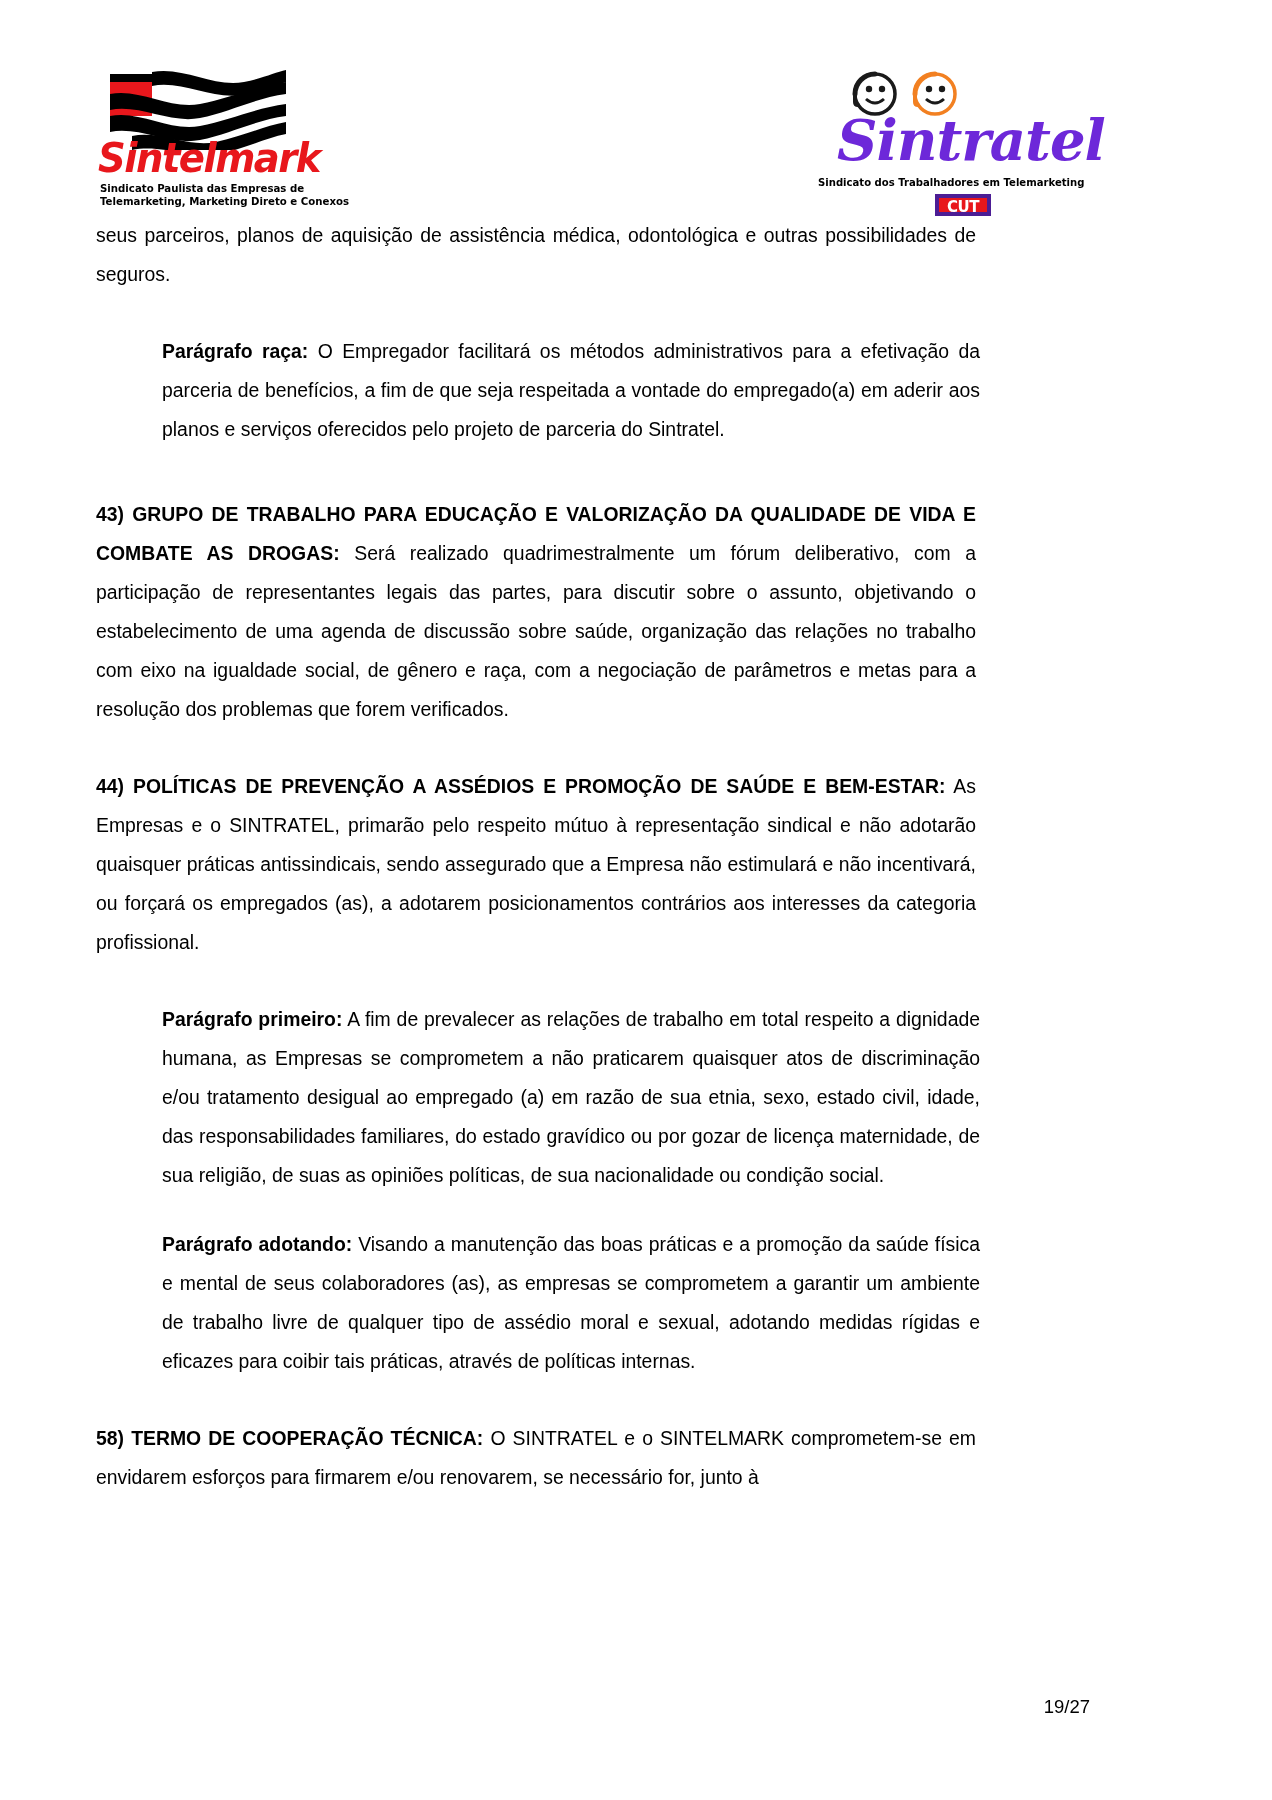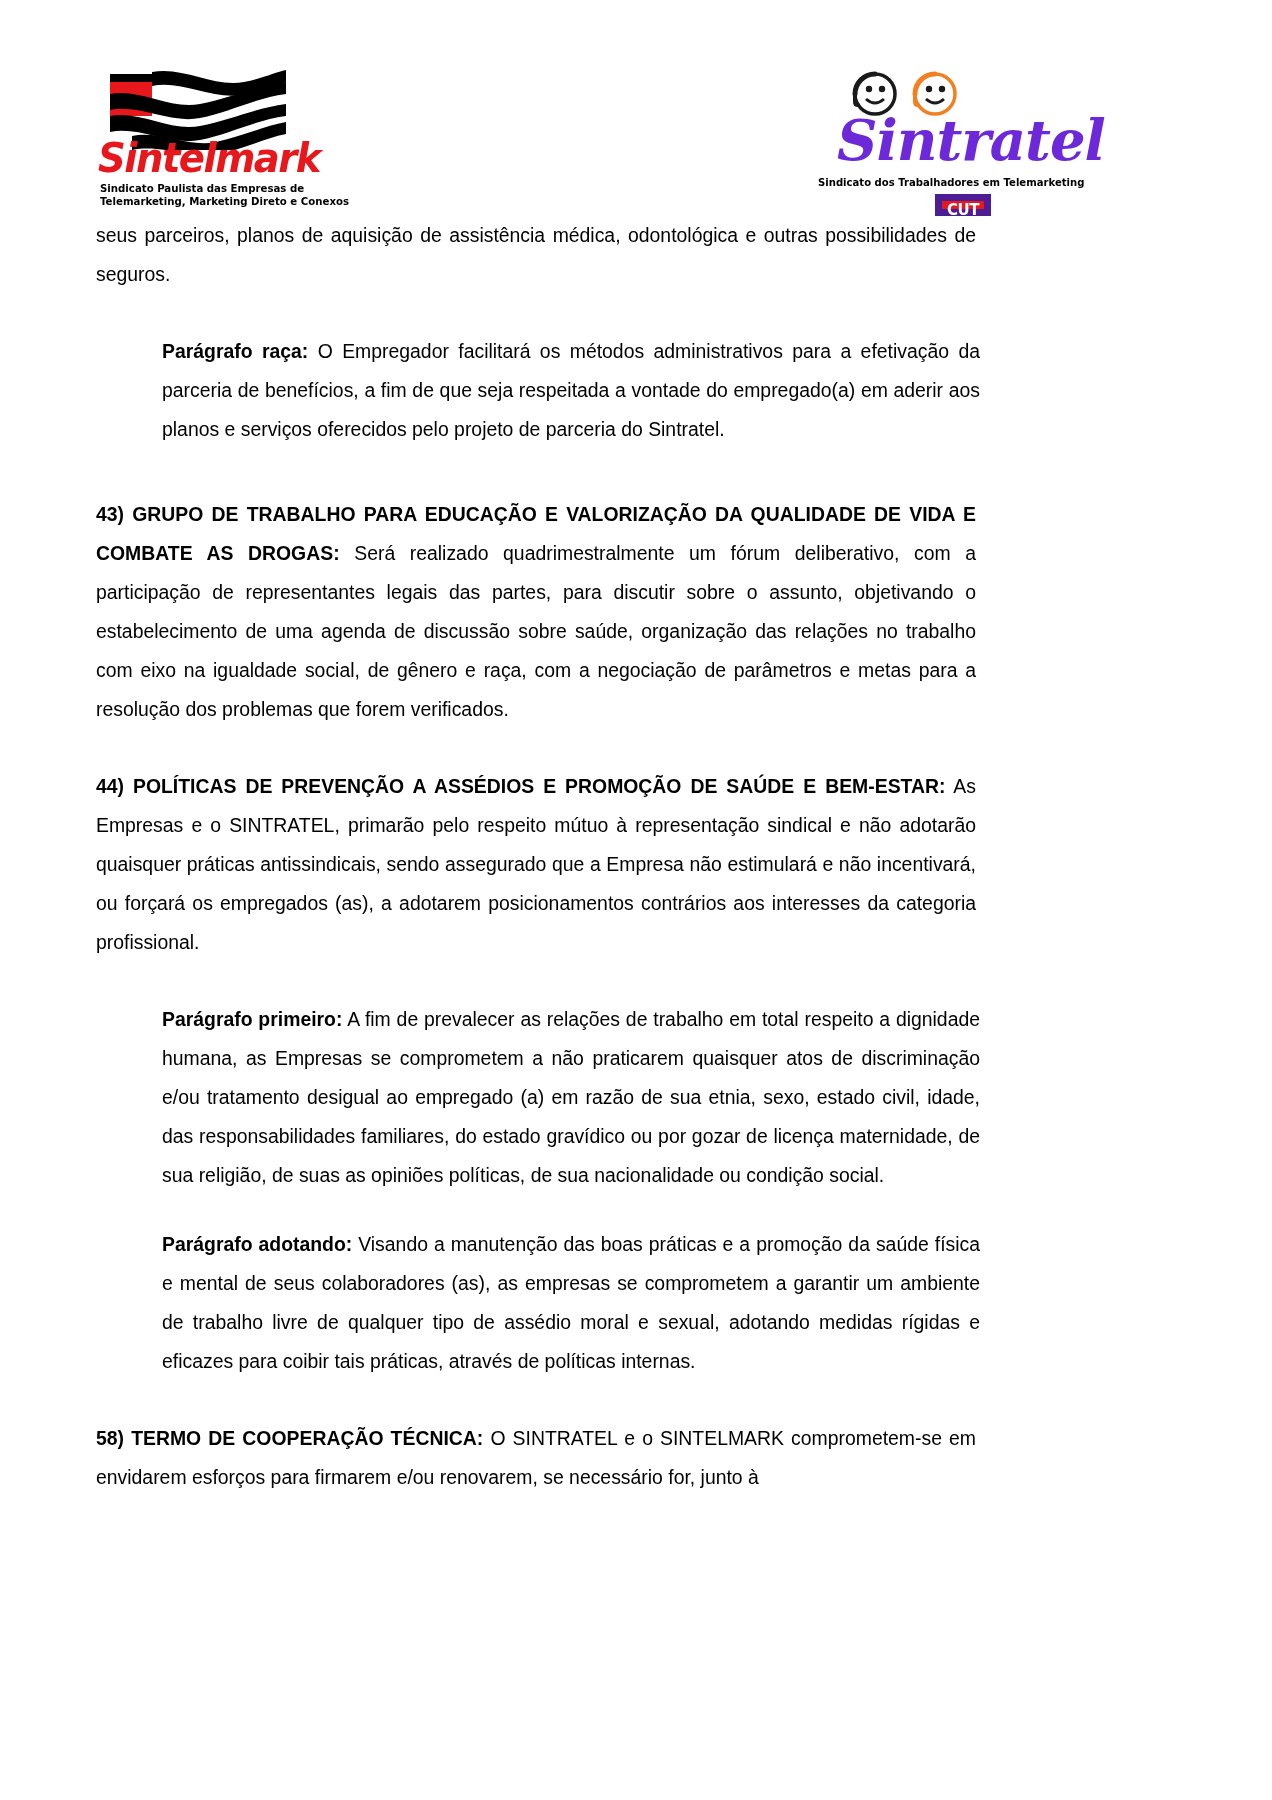--- a/index.html
+++ b/index.html
@@ -118,21 +118,21 @@
     transform: scaleX(0.96);
     transform-origin: left top;
   }
   .st-cut {
     position: absolute;
     left: 145px;
     top: 130px;
     width: 56px;
     height: 22px;
     background: #e8171c;
-    border: 7px solid #4c1d95;
+    border: 4px solid #4c1d95;
     box-sizing: border-box;
   }
   .st-cut span {
     display: block;
     width: 100%;
     text-align: center;
     font-family: "DejaVu Sans", sans-serif;
     font-weight: bold;
     font-size: 15px;
     line-height: 18px;
@@ -260,14 +260,15 @@
 
     <p><b>58) TERMO DE COOPERAÇÃO TÉCNICA:</b><span> O SINTRATEL e o SINTELMARK comprometem-se em envidarem esforços para firmarem e/ou renovarem, se necessário for, junto à</span></p>
 
   </div>
 
   <div class="sidebar">
     
     
   </div>
 
+  <div class="footer-pageno">19/27</div>
 
 </div>
 
 </body></html>

